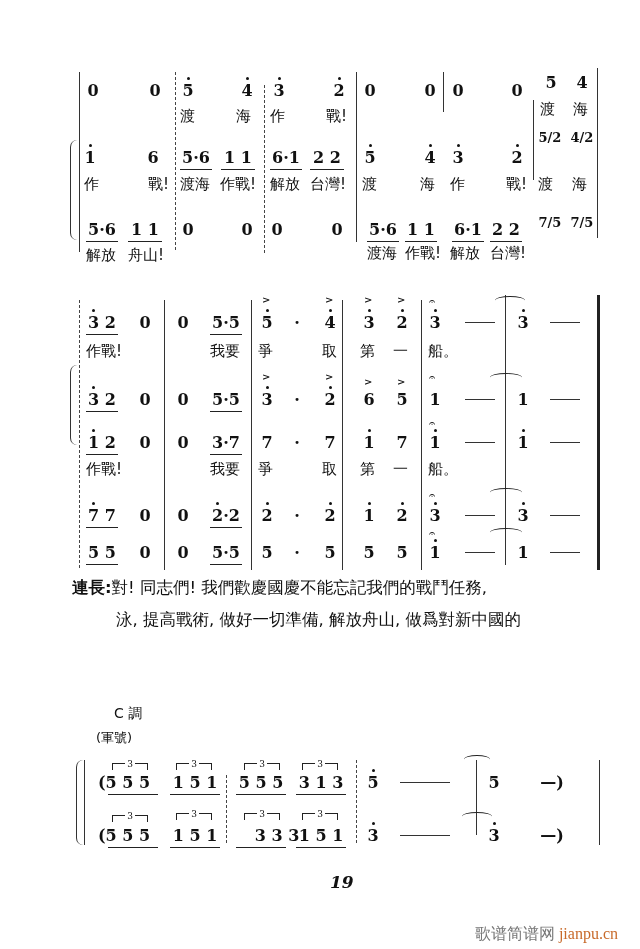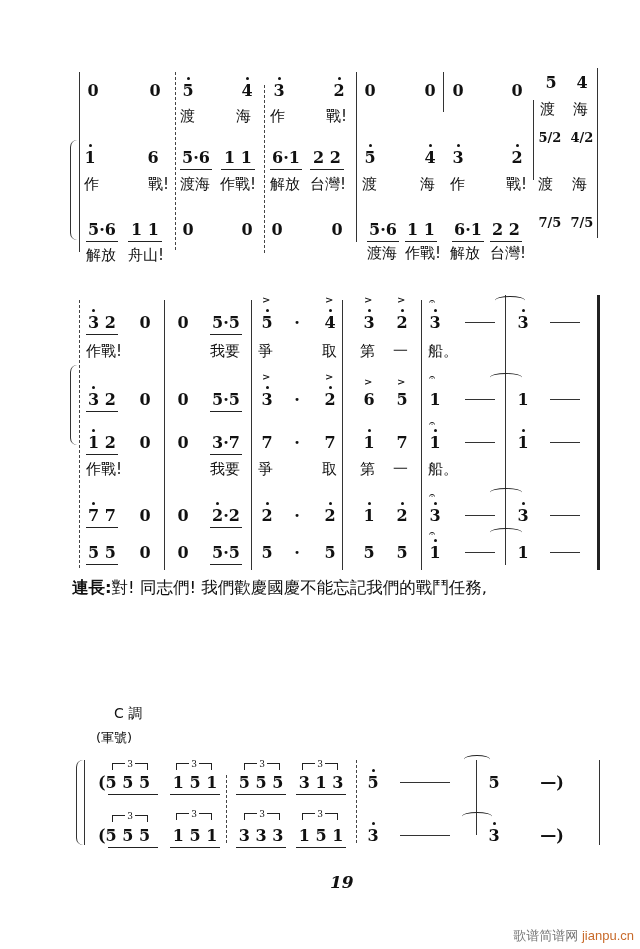--- a/index.html
+++ b/index.html
@@ -16,21 +16,21 @@
   .bar.dash{background:repeating-linear-gradient(#444 0 3px,transparent 3px 5px);}
   .thick{position:absolute;width:3px;background:#222;}
   .dashline{position:absolute;height:1px;background:#333;}
   .acc{position:absolute;font-size:10px;line-height:10px;font-weight:bold;}
   .ferm{position:absolute;font-size:11px;line-height:11px;}
   .tie{position:absolute;border-top:1.5px solid #222;border-radius:50% 50% 0 0;height:8px;}
   .brace{position:absolute;border-left:1.5px solid #333;border-radius:8px 0 0 8px;}
   .tup{position:absolute;height:6px;border:1px solid #222;border-bottom:none;font-size:9px;text-align:center;line-height:0;}
   .tup span{background:#fff;padding:0 2px;position:relative;top:0px;}
   .dialog{position:absolute;font-size:16.5px;line-height:32px;font-family:"DejaVu Sans","Liberation Sans",sans-serif;}
-  .watermark{position:absolute;right:6px;bottom:4px;font-size:13px;color:#777;font-family:Liberation Sans, sans-serif;}
+  .watermark{position:absolute;right:22px;bottom:4px;font-size:16px;color:#777;font-family:Liberation Serif, serif;}
   .watermark .w2{color:#c86a2a;}
 </style>
 </head>
 <body>
 
 <div>
   <div class="brace" style="left:70px;top:140px;width:6px;height:100px;"></div>
   <div class="bar" style="left:79px;top:72px;height:180px;"></div>
   <div class="bar dash" style="left:175px;top:72px;height:180px;"></div>
   <div class="bar dash" style="left:264px;top:85px;height:170px;"></div>
@@ -232,20 +232,21 @@
   <div class="dashline" style="left:465px;top:552px;width:30px;"></div>
   <div class="tie" style="left:490px;top:528px;width:32px;"></div>
   <div class="n" style="left:516px;top:545px;">1</div>
   <div class="dashline" style="left:550px;top:552px;width:30px;"></div>
 </div>
 
 <div class="dialog" style="left:72px;top:572px;width:540px;">
   <div style="white-space:nowrap;">
     <span style="font-weight:bold;">連長:</span><span>對! 同志們! 我們歡慶國慶不能忘記我們的戰鬥任務,</span>
   </div>
+  <div style="padding-left:44px;white-space:nowrap;">泳, 提高戰術, 做好一切準備, 解放舟山, 做爲對新中國的</div>
 </div>
 
 <div>
   <div class="ly" style="left:114px;top:705px;font-size:14px;">C 調</div>
   <div class="ly" style="left:96px;top:730px;font-size:13px;">(軍號)</div>
   <div class="brace" style="left:76px;top:760px;width:6px;height:85px;"></div>
   <div class="bar" style="left:84px;top:760px;height:85px;"></div>
   <div class="bar dash" style="left:226px;top:775px;height:70px;"></div>
   <div class="bar dash" style="left:356px;top:760px;height:85px;"></div>
   <div class="bar" style="left:476px;top:760px;height:75px;"></div>
@@ -269,21 +270,21 @@
   <div class="n" style="left:487px;top:775px;">5</div>
   <div class="n" style="left:522px;top:775px;width:60px;">—)</div>
 
   <div class="tup" style="left:112px;top:815px;width:34px;"><span>3</span></div>
   <div class="n" style="left:98px;top:828px;width:60px;text-align:left;">(5 5 5</div>
   <div class="ul" style="left:108px;top:847px;width:50px;"></div>
   <div class="tup" style="left:176px;top:813px;width:34px;"><span>3</span></div>
   <div class="n" style="left:170px;top:828px;width:50px;">1 5 1</div>
   <div class="ul" style="left:170px;top:847px;width:50px;"></div>
   <div class="tup" style="left:244px;top:813px;width:34px;"><span>3</span></div>
-  <div class="n" style="left:236px;top:828px;width:50px;text-align:center;">3 3 3</div>
+  <div class="n" style="left:252px;top:828px;width:50px;text-align:center;">3 3 3</div>
   <div class="ul" style="left:236px;top:847px;width:50px;"></div>
   <div class="tup" style="left:302px;top:813px;width:34px;"><span>3</span></div>
   <div class="n" style="left:296px;top:828px;width:50px;">1 5 1</div>
   <div class="ul" style="left:296px;top:847px;width:50px;"></div>
   <div class="n hi" style="left:366px;top:828px;">3</div>
   <div class="dashline" style="left:400px;top:835px;width:50px;"></div>
   <div class="tie" style="left:462px;top:812px;width:30px;"></div>
   <div class="n hi" style="left:487px;top:828px;">3</div>
   <div class="n" style="left:522px;top:828px;width:60px;">—)</div>
 </div>

